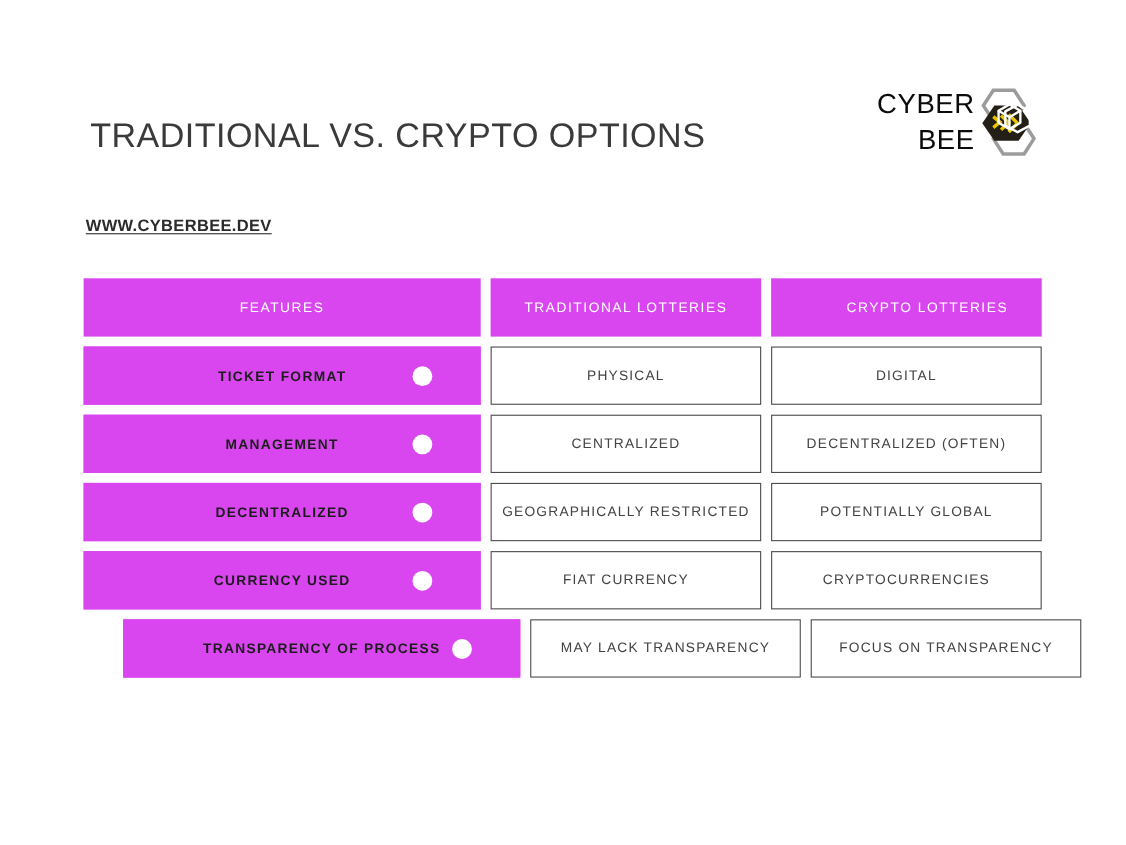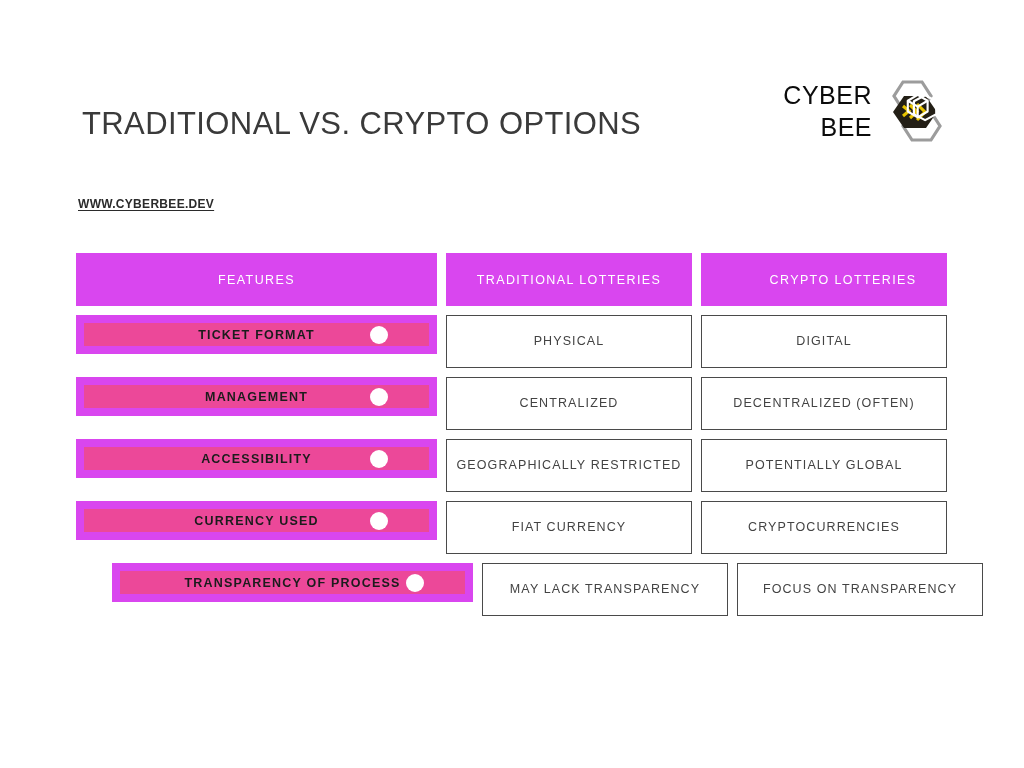--- a/index.html
+++ b/index.html
@@ -33,37 +33,36 @@
     letter-spacing: 0.4px;
     color: #3a3a3a;
     white-space: nowrap;
     line-height: 1;
   }
 
   #site-url {
     position: absolute;
     left: 78px;
     top: 197px;
-    font-size: 12px;
+    font-size: 15px;
     font-weight: 700;
     letter-spacing: 0.3px;
     color: #2b2b2b;
     text-decoration: underline;
     text-underline-offset: 2px;
     white-space: nowrap;
   }
 
   
   #brand-block {
     position: absolute;
     right: 76px;
     top: 78px;
     display: flex;
     align-items: center;
-    gap: 14px;
   }
   #brand-name {
     text-align: right;
     font-size: 25px;
     font-weight: 400;
     letter-spacing: 0.5px;
     color: #0b0b0b;
     line-height: 1.28;
     white-space: pre-line;
   }
@@ -104,23 +103,23 @@
     justify-content: center;
     font-size: 12.5px;
     letter-spacing: 1.4px;
     font-weight: 400;
     text-align: center;
     box-sizing: border-box;
   }
 
   
   .feature-cell {
-    background: #ec4899;
-    border: 8px solid #d946ef;
-    height: 39px;
+    background: #d946ef;
+    border: 3px solid #d946ef;
+    height: 53px;
     box-sizing: border-box;
     display: flex;
     align-items: center;
     justify-content: center;
     position: relative;
     color: #1c1c1c;
     font-size: 12.5px;
     font-weight: 700;
     letter-spacing: 1.2px;
     text-align: center;
@@ -221,21 +220,21 @@
       <span class="bullet-dot"></span>
     </div>
     <div class="col-gap"></div>
     <div class="value-cell col-mid">CENTRALIZED</div>
     <div class="col-gap"></div>
     <div class="value-cell col-right">DECENTRALIZED (OFTEN)</div>
   </div>
 
   <div class="table-row">
     <div class="feature-cell col-feature">
-      <span class="feature-label">ACCESSIBILITY</span>
+      <span class="feature-label">DECENTRALIZED</span>
       <span class="bullet-dot"></span>
     </div>
     <div class="col-gap"></div>
     <div class="value-cell col-mid">GEOGRAPHICALLY RESTRICTED</div>
     <div class="col-gap"></div>
     <div class="value-cell col-right">POTENTIALLY GLOBAL</div>
   </div>
 
   <div class="table-row">
     <div class="feature-cell col-feature">

